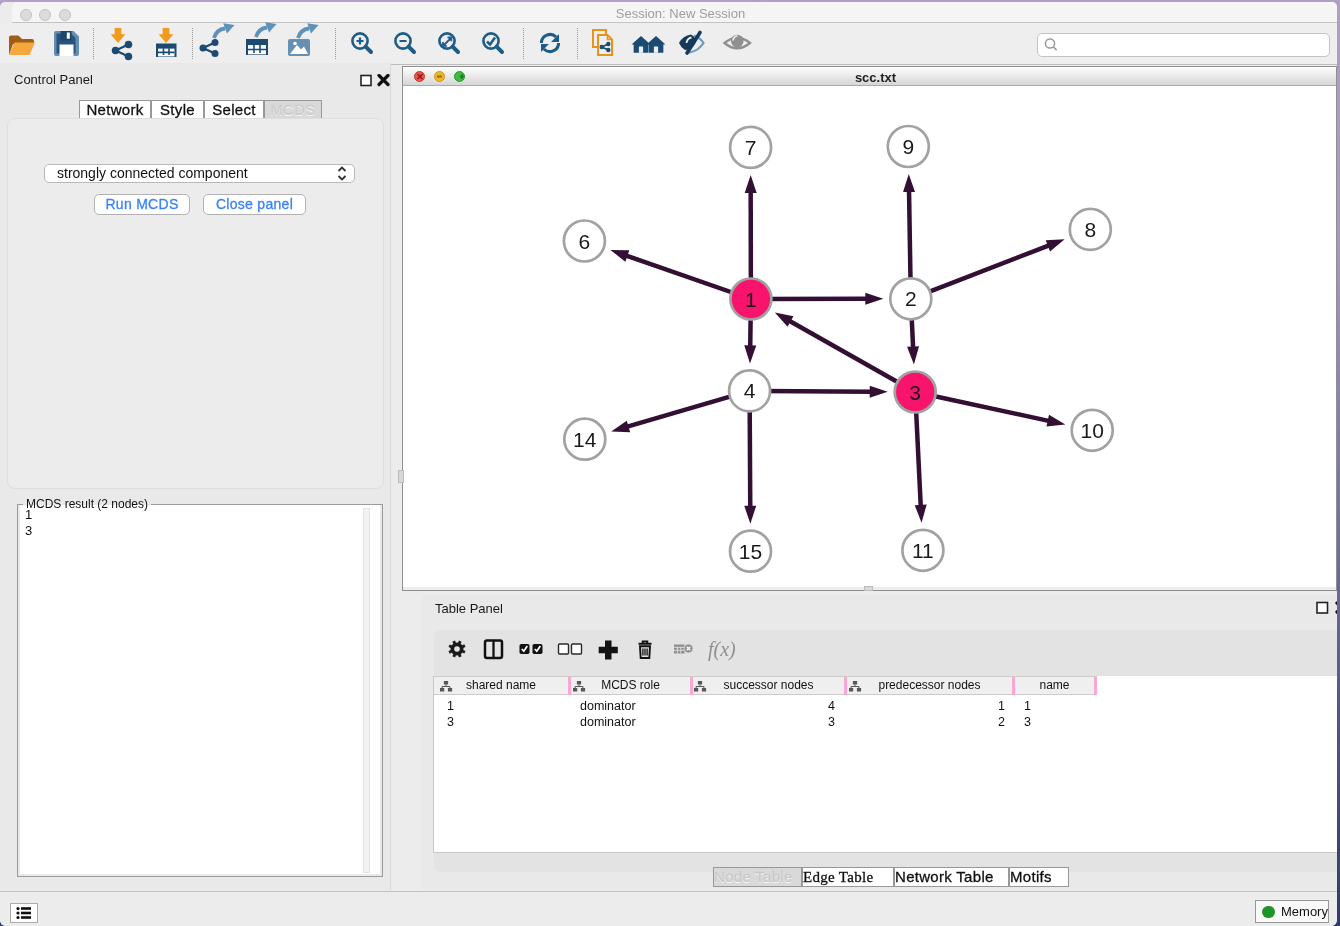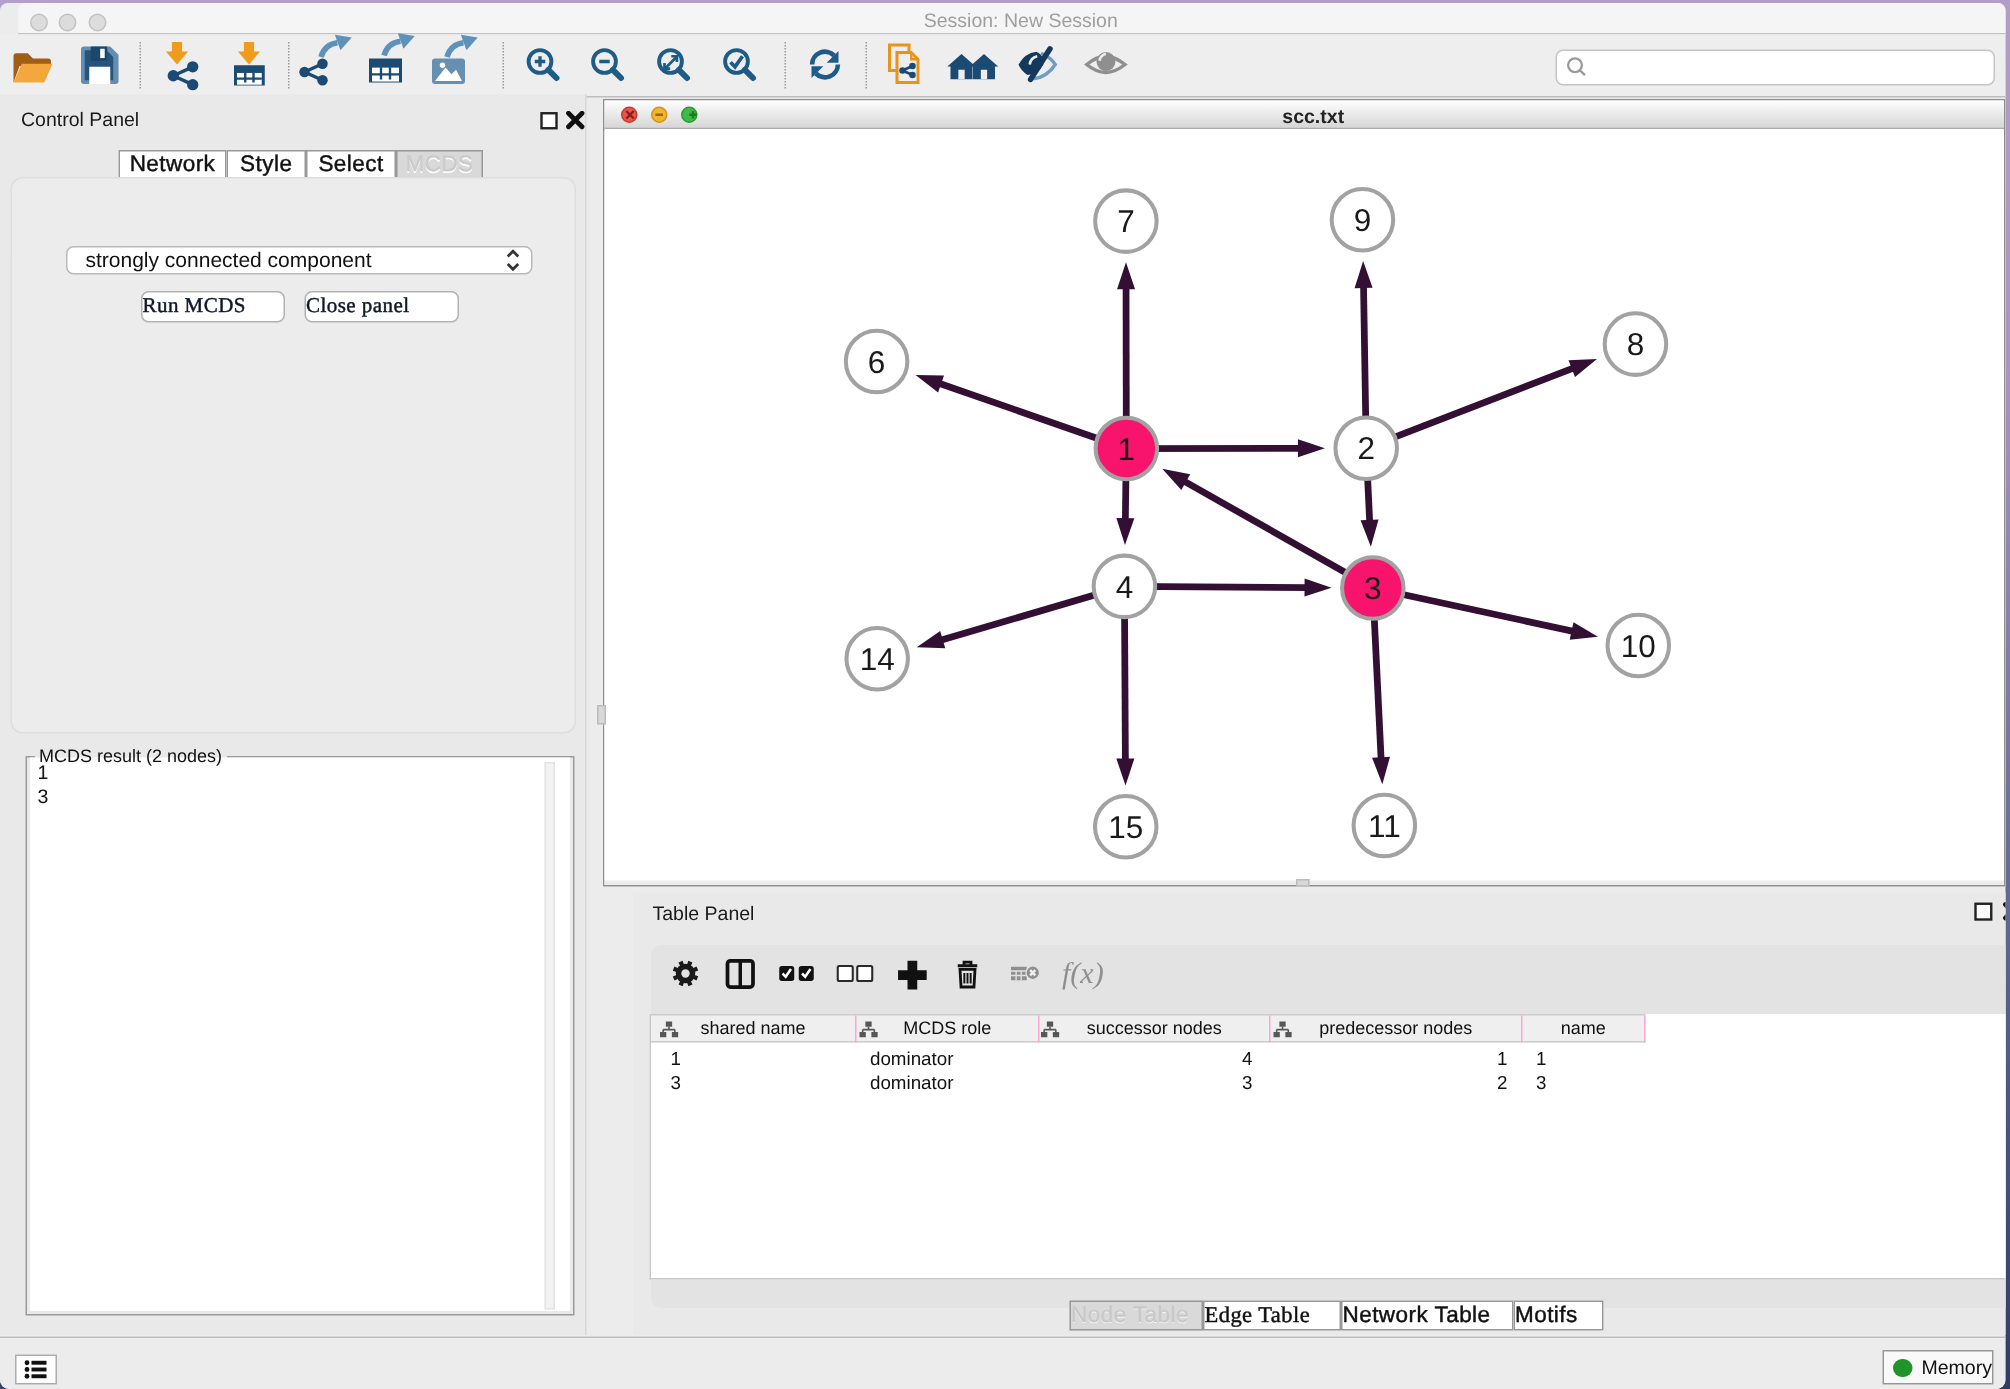--- a/index.html
+++ b/index.html
@@ -32,21 +32,21 @@
 .tab.sel { background:#d9d9d9; color:#cbcbcb; text-shadow:0 1px 0 #fff; }
 .cp-pane { position:absolute; left:7px; top:55px; width:377px; height:371px;
   background:#ececec; border:1px solid #dedede; border-radius:8px; }
 .opt-label { position:absolute; left:9px; top:75px; width:382px; text-align:center;
   font-size:14px; color:#111; }
 .selectbox { position:absolute; left:44px; top:101px; width:311px; height:19px;
   background:#fff; border:1px solid #b9b9b9; border-radius:5px;
   font-size:14px; color:#111; line-height:17px; padding-left:12px; }
 .btn { position:absolute; top:131px; height:21px; background:#fff;
   border:1px solid #b2b2b2; border-radius:5px; font-size:14px; letter-spacing:0.3px;
-  -webkit-text-stroke:0.3px; color:#0f172a; text-align:left; line-height:19px;font-family:Liberation Serif, serif; }
+  -webkit-text-stroke:0.3px; color:#3b82f6; text-align:center; line-height:19px; }
 fieldset.mcds { position:absolute; left:17px; top:434px; width:366px; height:380px;
   border:1px solid #9b9b9b; background:transparent; }
 fieldset.mcds legend { font-size:12px; color:#111; margin-left:5px; padding:0 3px; position:relative; z-index:2; }
 .mcds-white { position:absolute; left:2px; right:2px; top:-6px; bottom:2px; background:#fff; }
 .mcds-text { position:absolute; left:5px; top:2px; font-size:13px; line-height:16px; color:#111; }
 .mcds-sb { position:absolute; right:10px; top:3px; width:7px; height:365px;
   background:#f2f2f2; border:1px solid #e3e3e3; }
 
 .netwin { position:absolute; left:402px; top:64px; width:935px; height:525px;
   background:#fff; border:1px solid #8f8f8f; }
@@ -64,21 +64,21 @@
 
 .tpanel { position:absolute; left:422px; top:593px; width:938px; height:295px;
   background:#e9e9e9; }
 .tp-title { position:absolute; left:13px; top:6px; font-size:13px; color:#1a1a1a; }
 .tp-toolbar { position:absolute; left:12px; top:35px; width:916px; height:242px;
   background:#e3e3e3; border-radius:7px; }
 .tbl { position:absolute; left:11px; top:81px; width:914px; height:177px; background:#fff;
   border:1px solid #c8c8c8; border-top:none; }
 .tbl-head { position:absolute; left:0; top:0; width:663px; height:19px; background:#efefef;
   border-top:1px solid #ccc; border-bottom:1px solid #ccc; }
-.th { position:absolute; top:1px; height:18px; border-right:1px solid #f9a8d4;
+.th { position:absolute; top:1px; height:18px; border-right:3px solid #f9a8d4;
   font-size:12px; color:#111; text-align:center; line-height:17px; }
 .td { position:absolute; font-size:12.5px; color:#111; height:16px; line-height:16px; }
 .btabs { position:absolute; left:291px; top:272px; height:20px; }
 .btab { position:absolute; top:0; height:20px; background:#fff; border:1px solid #989898;
   font-size:15px; letter-spacing:0.3px; color:#111; -webkit-text-stroke:0.3px; line-height:18px; }
 .btab.sel { background:#d9d9d9; color:#c8c8c8; text-shadow:0 1px 0 #fff; }
 
 .statusbar { position:absolute; left:0; top:889px; width:1337px; height:35px;
   background:#ececec; border-top:1px solid #c0c0c0; }
 .listbtn { position:absolute; left:10px; top:11px; width:28px; height:20px;

